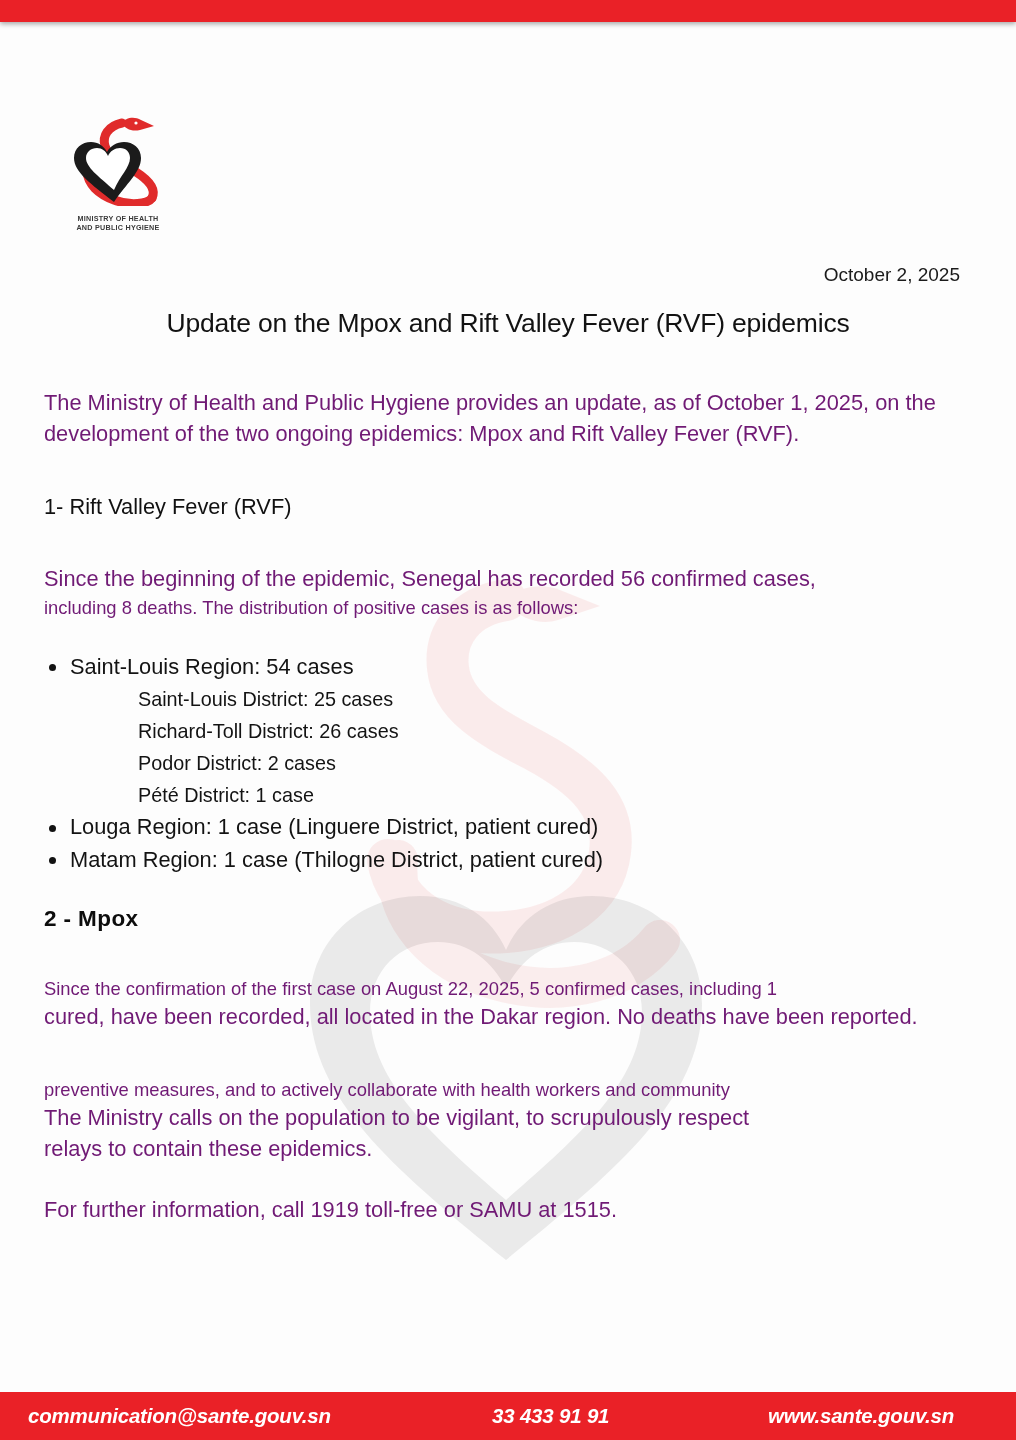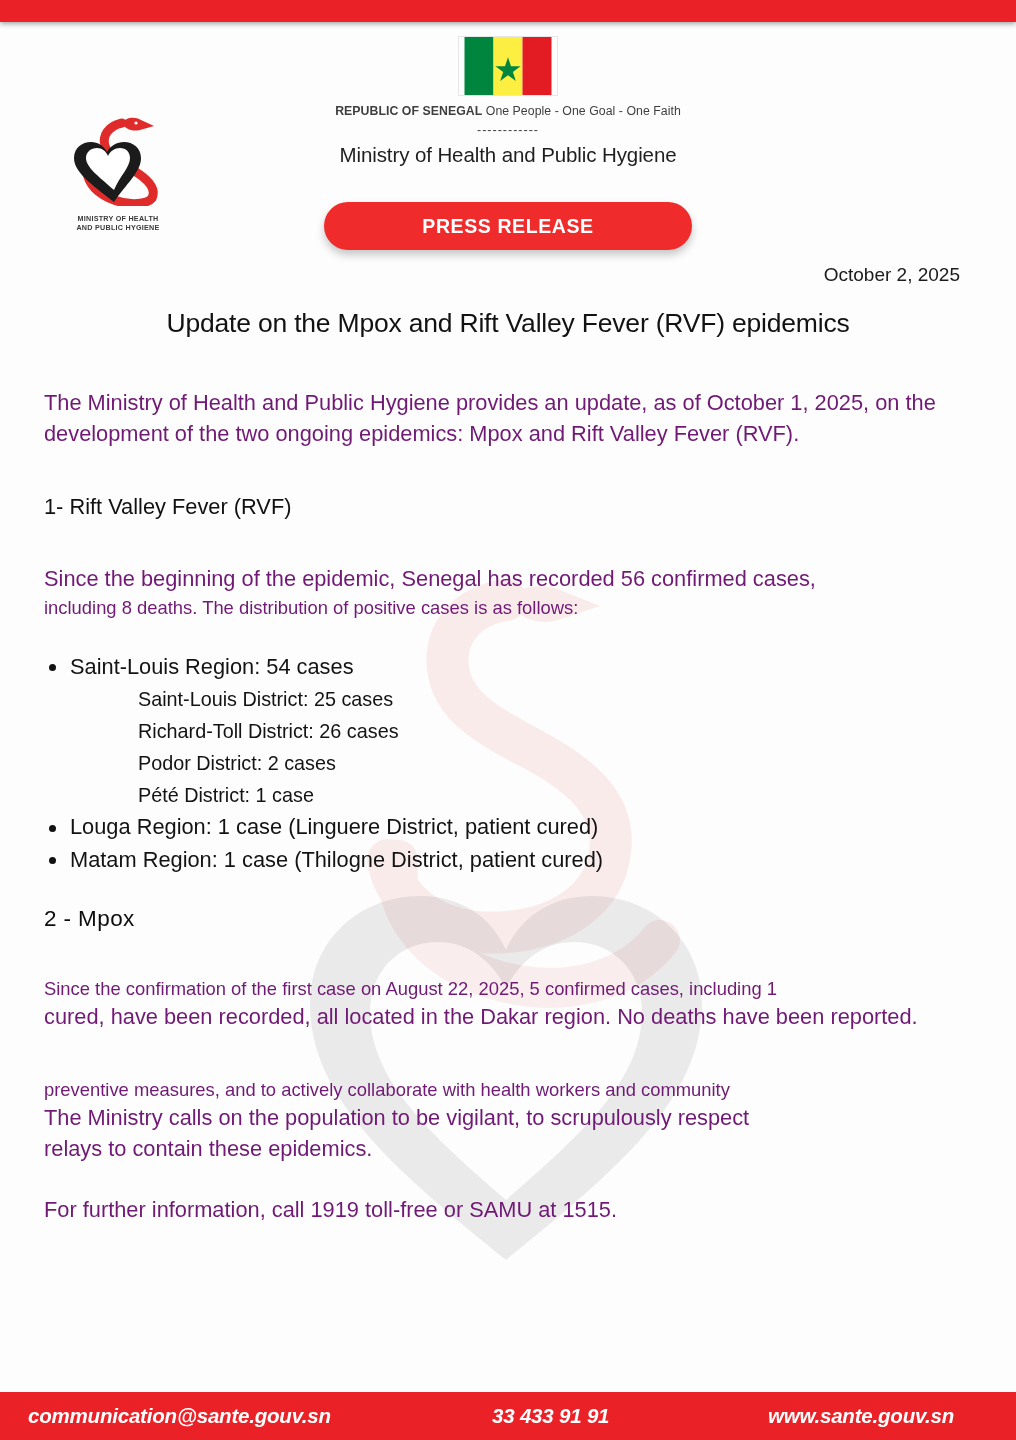--- a/index.html
+++ b/index.html
@@ -196,21 +196,21 @@
   .gap-md { height: 30px; }
 
   .sec-head {
     margin: 0;
     font-size: 21.8px;
     color: #111111;
   }
   .sec-head-bold {
     margin: 0;
     font-size: 22.5px;
-    font-weight: normal;
+    font-weight: bold;
     color: #0d0d0d;
     letter-spacing: 0.4px;
   }
 
   ul.bullets {
     list-style: none;
     margin: 0;
     padding: 0;
   }
   ul.bullets > li {
@@ -275,33 +275,20 @@
                C272 402 294 382 326 382
                C364 382 394 410 394 452
                C394 520 334 574 258 640 Z" fill="#ffffff"></path>
     </g>
   </svg>
 
   <div class="topbar"></div>
 
   <div class="header">
 
-    <div class="crest-block">
-      <svg class="flag" viewBox="0 0 99 66">
-        <rect x="0" y="0" width="33" height="66" fill="#00853f"></rect>
-        <rect x="33" y="0" width="33" height="66" fill="#fdef42"></rect>
-        <rect x="66" y="0" width="33" height="66" fill="#e31b23"></rect>
-        <path d="M49.5 23 L52.9 33.3 L63.8 33.3 L55 39.7 L58.4 50 L49.5 43.6 L40.6 50 L44 39.7 L35.2 33.3 L46.1 33.3 Z" fill="#00853f"></path>
-      </svg>
-      <div class="republic-line">
-        <span class="strong">REPUBLIC OF SENEGAL</span><span> One People - One Goal - One Faith</span>
-      </div>
-      <div class="dashes">------------</div>
-      <div class="ministry-line">Ministry of Health and Public Hygiene</div>
-    </div>
 
     <div class="logo-block">
       <svg class="logo-mark" viewBox="0 0 120 92">
         <path d="M64 9 C50 12 44 22 47 32 C50 43 64 49 78 58
                  C92 67 98 76 94 84" fill="none" stroke="#e02b2b" stroke-width="9" stroke-linecap="round"></path>
         <path d="M94 84 C90 90 72 92 56 86 C40 80 30 70 29 58" fill="none" stroke="#e02b2b" stroke-width="9" stroke-linecap="round"></path>
         <path d="M64 9 C67 4 76 2 83 6 L96 12 L82 16 C74 18 67 15 64 9 Z" fill="#e02b2b"></path>
         <circle cx="78" cy="9" r="1.6" fill="#ffffff"></circle>
         <path d="M56 88
                  C33 70 16 58 16 44
@@ -317,21 +304,20 @@
                  C52 37 57 34 62 34
                  C68 34 72 38 72 44
                  C72 53 62 62 56 76 Z" fill="#ffffff"></path>
       </svg>
       <div class="logo-caption">
         <div>MINISTRY OF HEALTH</div>
         <div>AND PUBLIC HYGIENE</div>
       </div>
     </div>
 
-    <div class="press-btn">PRESS RELEASE</div>
   </div>
 
   <div class="body-zone">
 
     <div class="date">October 2, 2025</div>
 
     <div class="doc-title">Update on the Mpox and Rift Valley Fever (RVF) epidemics</div>
 
     <div class="content">
 

